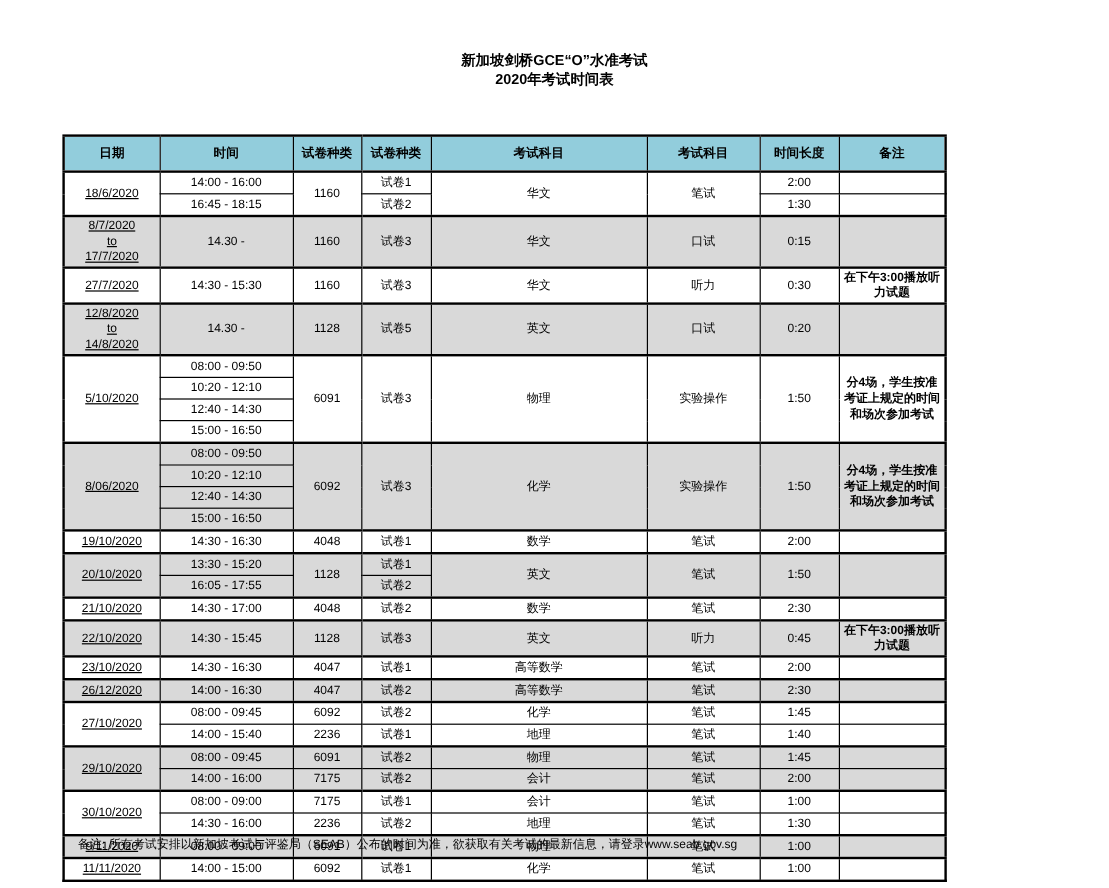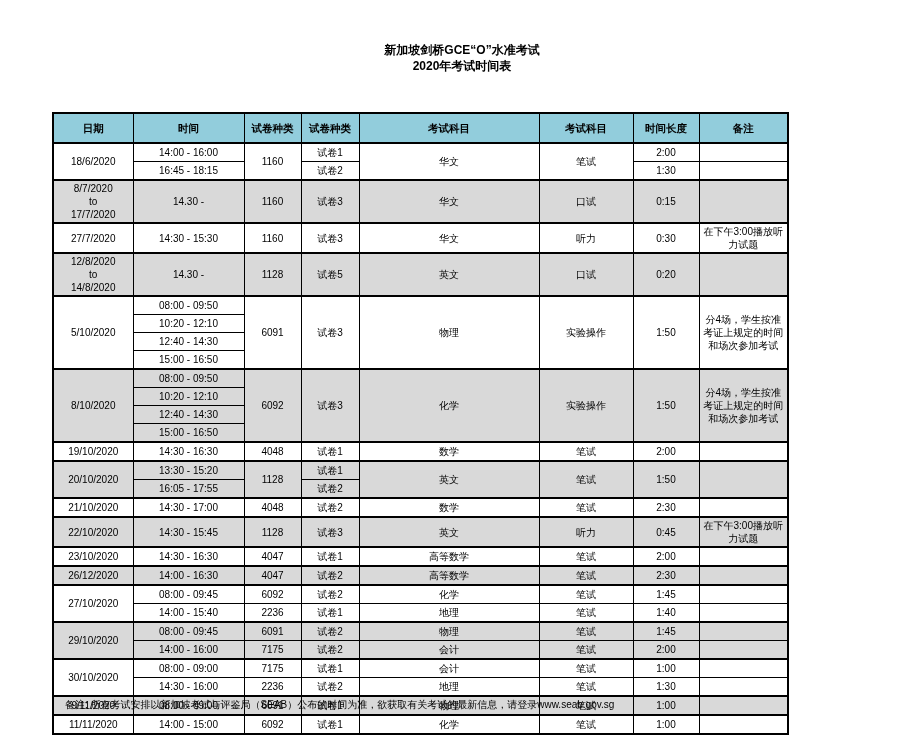--- a/index.html
+++ b/index.html
@@ -60,25 +60,27 @@
   }
   table.schedule tbody tr.shade td {
     background: #D9D9D9;
   }
   table.schedule tbody tr.row-start td {
     border-top: 2px solid #000000;
   }
   td.date {
     white-space: pre-line;
     line-height: 12px;
+    text-decoration: underline;
   }
   td.remark {
     font-size: 9.5px;
     line-height: 12px;
     padding: 1px 3px;
+    font-weight: bold;
   }
   .footnote {
     position: absolute;
     top: 698px;
     left: 65px;
     width: 800px;
     font-size: 10px;
     line-height: 13px;
     text-align: left;
   }
@@ -180,21 +182,21 @@
         <tr class="">
           <td class="time">10:20 - 12:10</td>
         </tr>
         <tr class="">
           <td class="time">12:40 - 14:30</td>
         </tr>
         <tr class="">
           <td class="time">15:00 - 16:50</td>
         </tr>
         <tr class="shade row-start">
-          <td class="date" rowspan="4">8/10/2020</td>
+          <td class="date" rowspan="4">8/06/2020</td>
           <td class="time">08:00 - 09:50</td>
           <td class="code" rowspan="4">6092</td>
           <td class="paper" rowspan="4">试卷3</td>
           <td class="subject" rowspan="4">化学</td>
           <td class="mode" rowspan="4">实验操作</td>
           <td class="duration" rowspan="4">1:50</td>
           <td class="remark" rowspan="4">分4场，学生按准考证上规定的时间和场次参加考试</td>
         </tr>
         <tr class="shade ">
           <td class="time">10:20 - 12:10</td>

